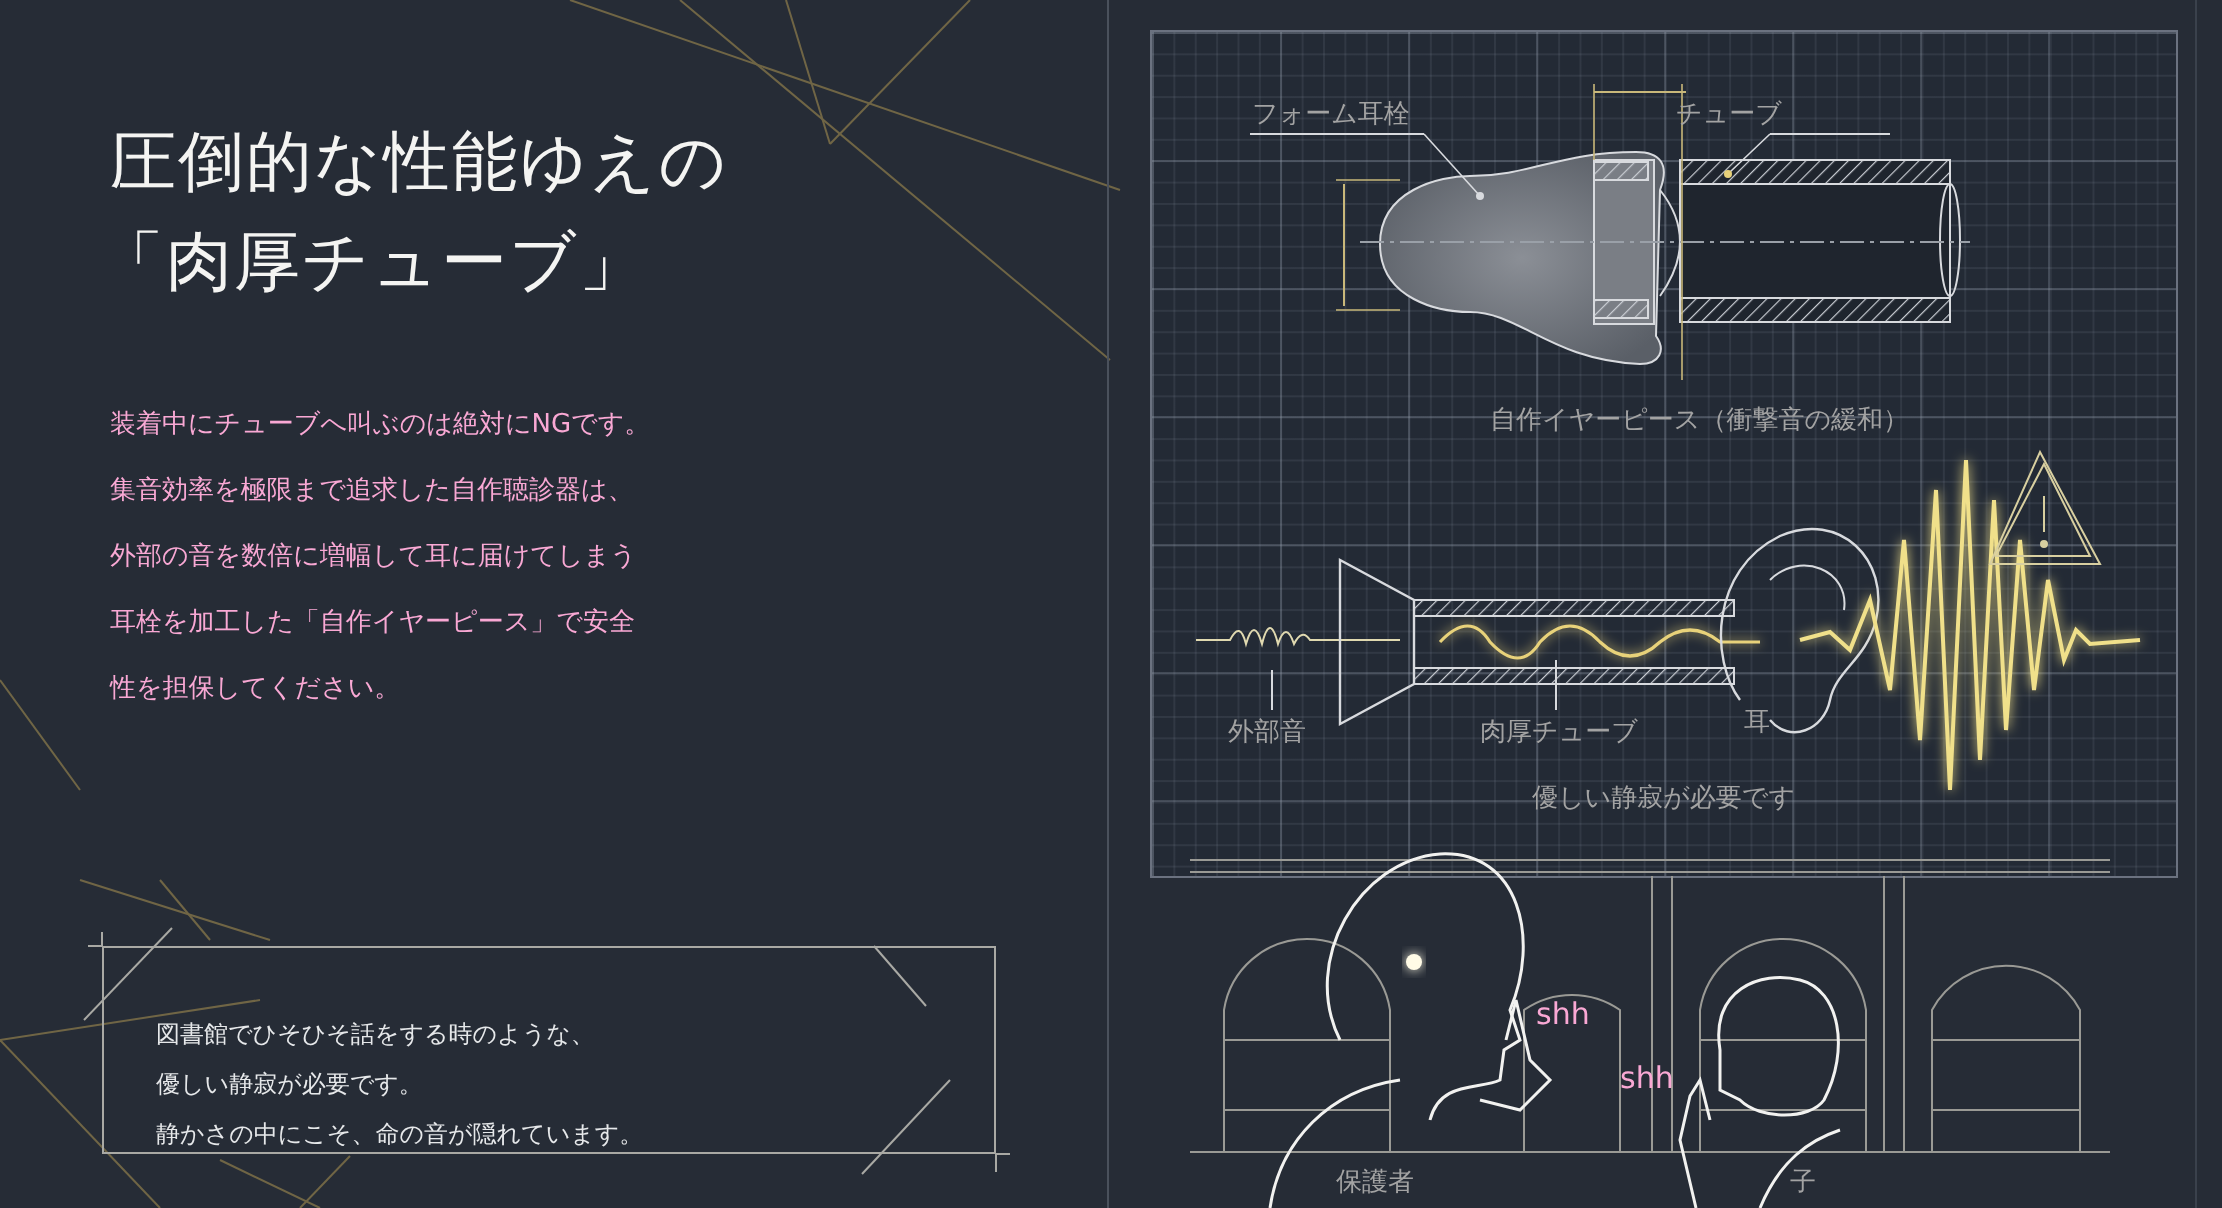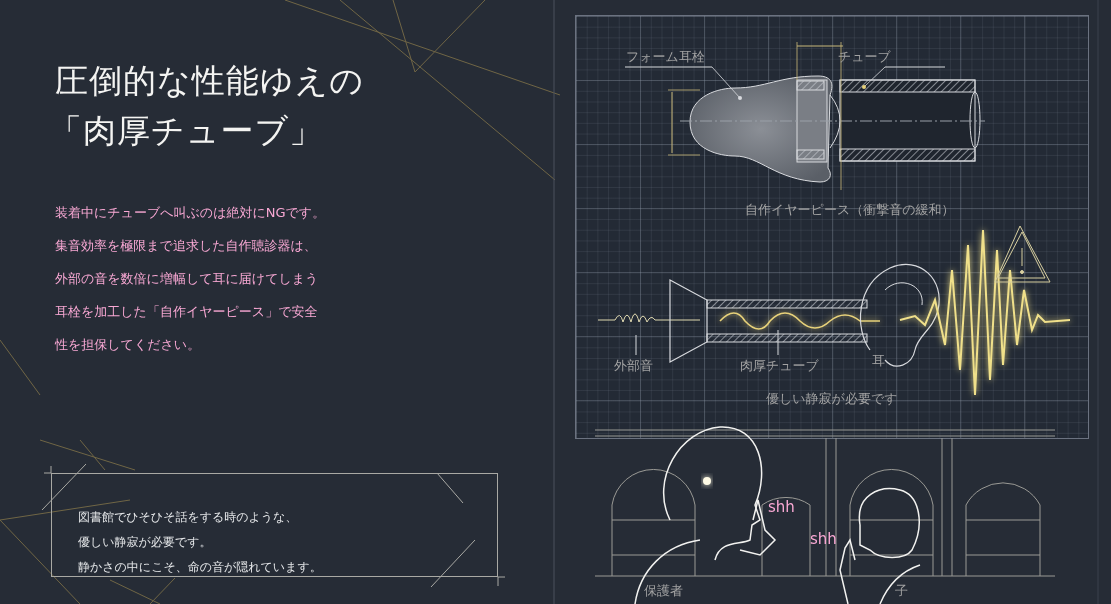--- a/index.html
+++ b/index.html
@@ -177,14 +177,14 @@
 <div class="lbl" style="left:838px;top:48px;">チューブ</div>
 <div class="lbl" style="left:745px;top:201px;">自作イヤーピース（衝撃音の緩和）</div>
 
 <div class="lbl" style="left:614px;top:357px;">外部音</div>
 <div class="lbl" style="left:740px;top:357px;">肉厚チューブ</div>
 <div class="lbl" style="left:872px;top:352px;">耳</div>
 <div class="lbl" style="left:766px;top:390px;">優しい静寂が必要です</div>
 
 <div class="shh" style="left:768px;top:498px;">shh</div>
 <div class="shh" style="left:810px;top:530px;">shh</div>
-<div class="lbl" style="left:644px;top:582px;">保護者</div>
+<div class="lbl" style="left:668px;top:582px;">保護者</div>
 <div class="lbl" style="left:895px;top:582px;">子</div>
 
 </body></html>

